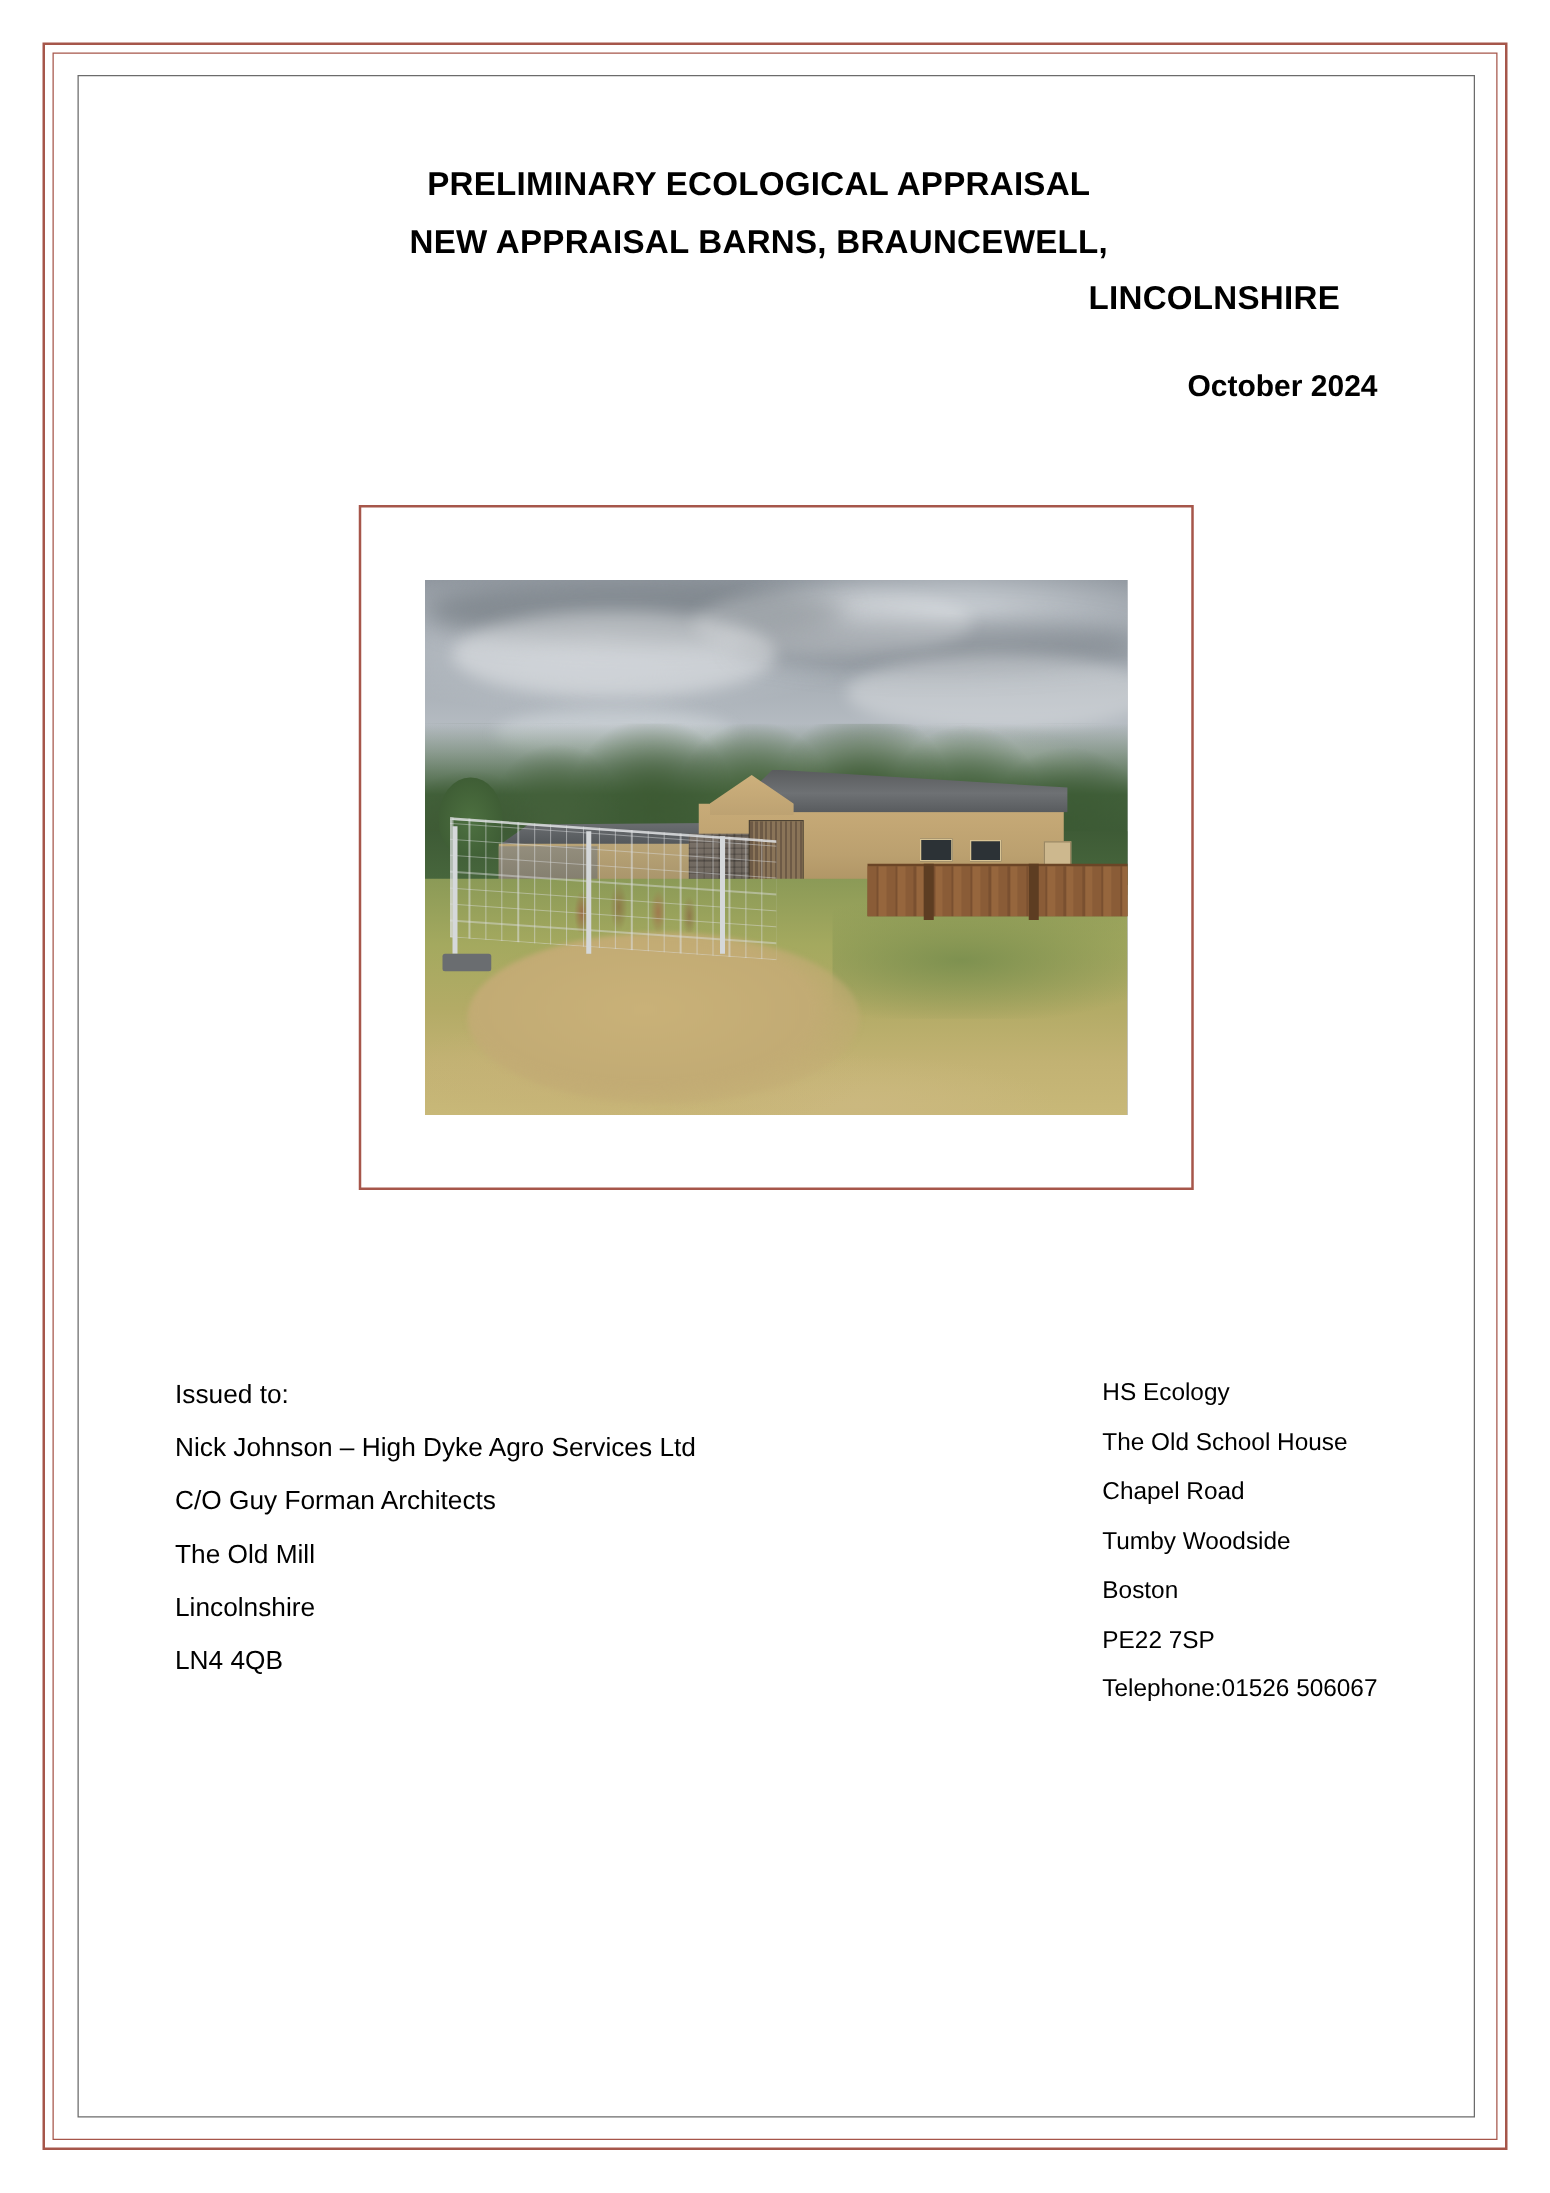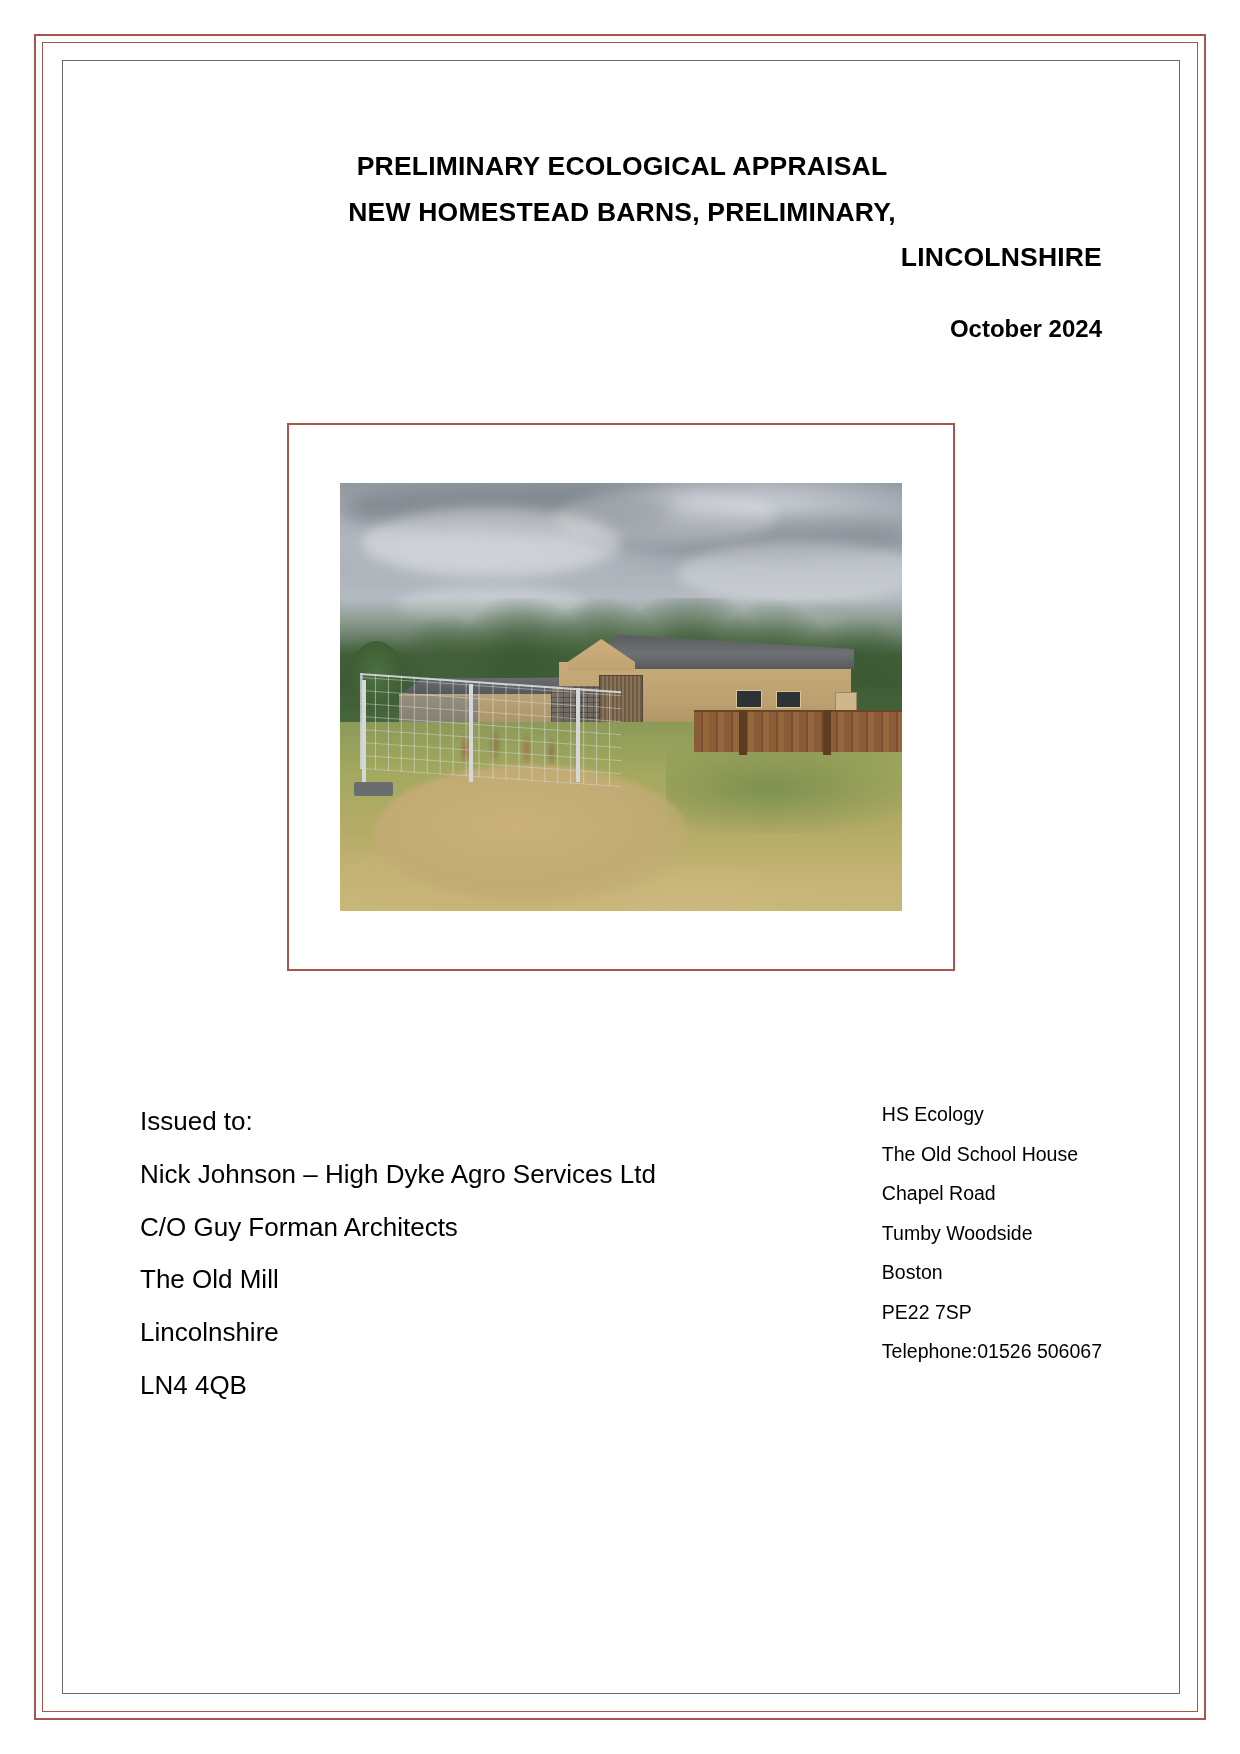--- a/index.html
+++ b/index.html
@@ -50,23 +50,23 @@
     left: 62px;
     top: 60px;
     right: 60px;
     bottom: 60px;
     box-sizing: border-box;
     padding: 0;
   }
 
   
   .title-block {
-    margin-top: 84px;
+    margin-top: 65px;
     padding-left: 80px;
-    padding-right: 78px;
+    padding-right: 108px;
     text-align: right;
   }
   .title-line {
     font-size: 26.5px;
     font-weight: bold;
     letter-spacing: 0.2px;
     line-height: 1.72;
     white-space: nowrap;
   }
   .title-line.center {
@@ -345,21 +345,21 @@
     left: 0;
     right: 0;
     top: 1035px;
     display: flex;
     justify-content: space-between;
     padding-left: 78px;
     padding-right: 78px;
     box-sizing: border-box;
   }
   .addr-left {
-    font-size: 26px;
+    font-size: 21px;
     line-height: 2.03;
     text-align: left;
     white-space: nowrap;
   }
   .addr-right {
     font-size: 19.5px;
     line-height: 2.03;
     white-space: nowrap;
   }
 </style>
@@ -367,21 +367,21 @@
 <body>
 
 <div class="page-border-outer"></div>
 <div class="page-border-inner"></div>
 <div class="page-border-inner2"></div>
 
 <div class="content">
 
   <div class="title-block">
     <div class="title-line center">PRELIMINARY ECOLOGICAL APPRAISAL</div>
-    <div class="title-line center">NEW HOMESTEAD BARNS, PRELIMINARY,</div>
+    <div class="title-line center">NEW APPRAISAL BARNS, BRAUNCEWELL,</div>
     <div class="title-line right">LINCOLNSHIRE</div>
   </div>
 
   <div class="date-line">October 2024</div>
 
   <div class="photo-frame">
     <div class="photo">
       <div class="sky"></div>
       <div class="dark1"></div>
       <div class="dark2"></div>

